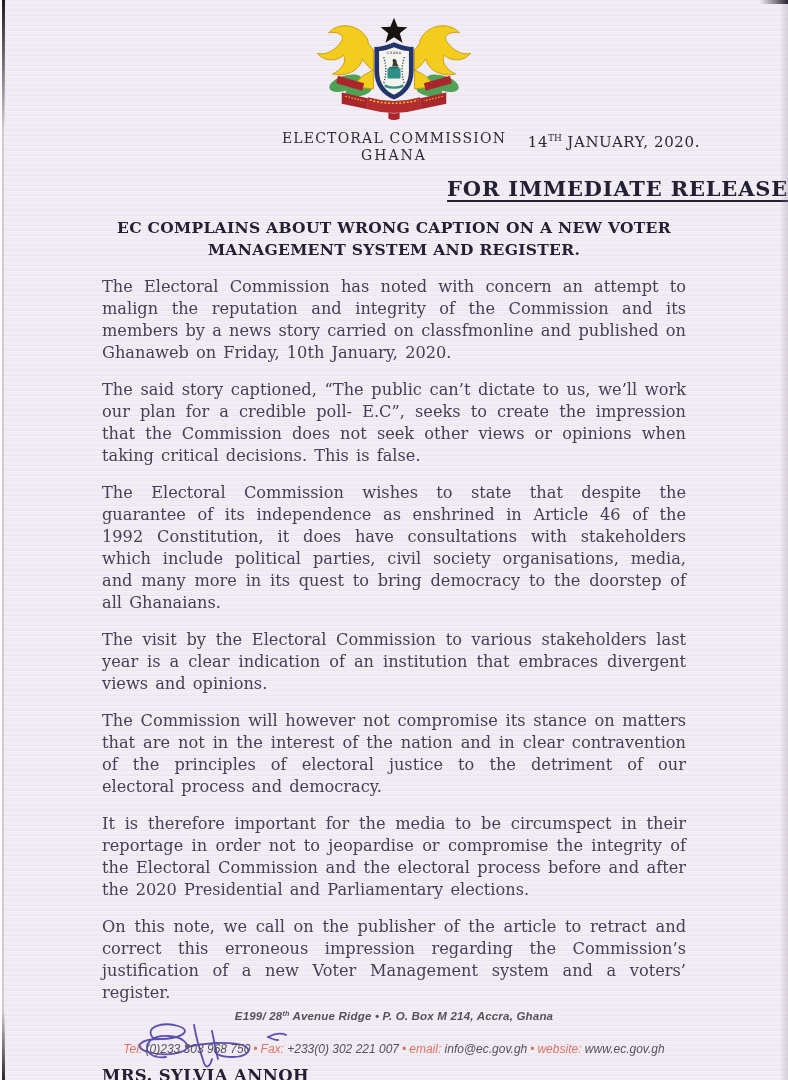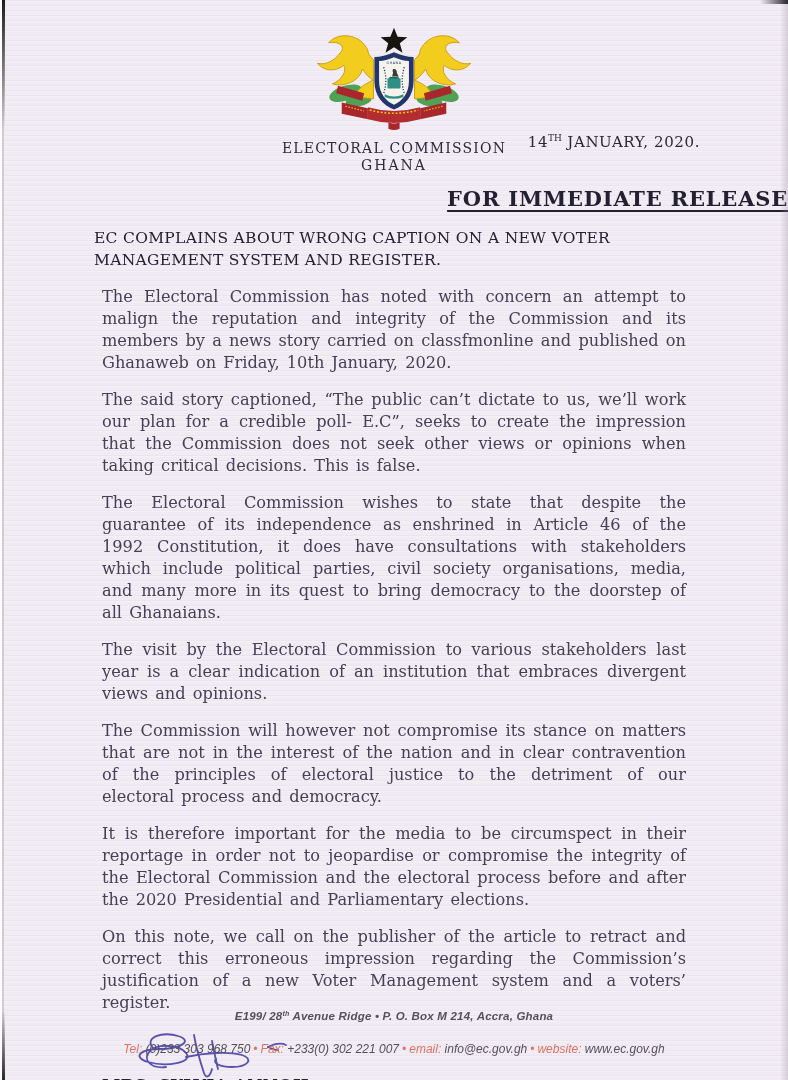--- a/index.html
+++ b/index.html
@@ -18,38 +18,38 @@
     background:linear-gradient(90deg,#fdfdfd 0 2px, rgba(120,110,125,0.25) 2px 4px, transparent 4px);}
   .edge-left-dark-top{position:absolute;left:2px;top:0;width:3px;height:130px;
     background:linear-gradient(180deg,#1d1b20, rgba(40,35,45,0));}
   .edge-left-dark-bottom{position:absolute;left:2px;bottom:0;width:3px;height:70px;
     background:linear-gradient(0deg,#2a2630, rgba(40,35,45,0));}
   .edge-right{position:absolute;right:0;top:0;width:7px;height:100%;
     background:linear-gradient(270deg, rgba(150,140,158,0.30), rgba(150,140,158,0.06));}
   .edge-top-right-mark{position:absolute;right:0;top:0;width:28px;height:4px;
     background:linear-gradient(90deg, rgba(30,25,35,0), #2b2733);}
 
-  .letterhead{position:relative;text-align:center;padding-top:26px;}
+  .letterhead{position:relative;text-align:center;padding-top:16px;}
   .crest{display:block;margin:0 auto;}
   .org-line1{font-size:14px;letter-spacing:1.2px;color:#2c2a3c;margin-top:2px;}
   .org-line2{font-size:14px;letter-spacing:2px;color:#2c2a3c;margin-top:1px;}
   .date-line{
     position:absolute;top:133px;right:88px;
     font-weight:normal;font-size:15px;color:#2a2738;letter-spacing:0.6px;
   }
   .date-line sup{font-size:9px;vertical-align:6px;letter-spacing:0;}
 
   .banner{
     text-align:right;margin-top:13px;
     font-size:21px;font-weight:bold;color:#232033;letter-spacing:0.8px;
     text-decoration:underline;text-decoration-thickness:2px;text-underline-offset:4px;
   }
   .headline{
-    width:600px;margin:16px auto 0 auto;text-align:left;
-    font-size:15.5px;font-weight:normal;color:#232033;line-height:1.45;letter-spacing:0.3px;
+    width:600px;margin:16px auto 0 auto;text-align:center;
+    font-size:15.5px;font-weight:bold;color:#232033;line-height:1.45;letter-spacing:0.3px;
   }
 
   .body-text{width:584px;margin:14px auto 0 auto;}
   .body-text p{
     margin:0 0 15px 0;
     font-size:16.2px;line-height:22px;
     text-align:justify;word-spacing:2px;color:#444056;
   }
 
   .sig-block{width:584px;margin:2px auto 0 auto;position:relative;}

